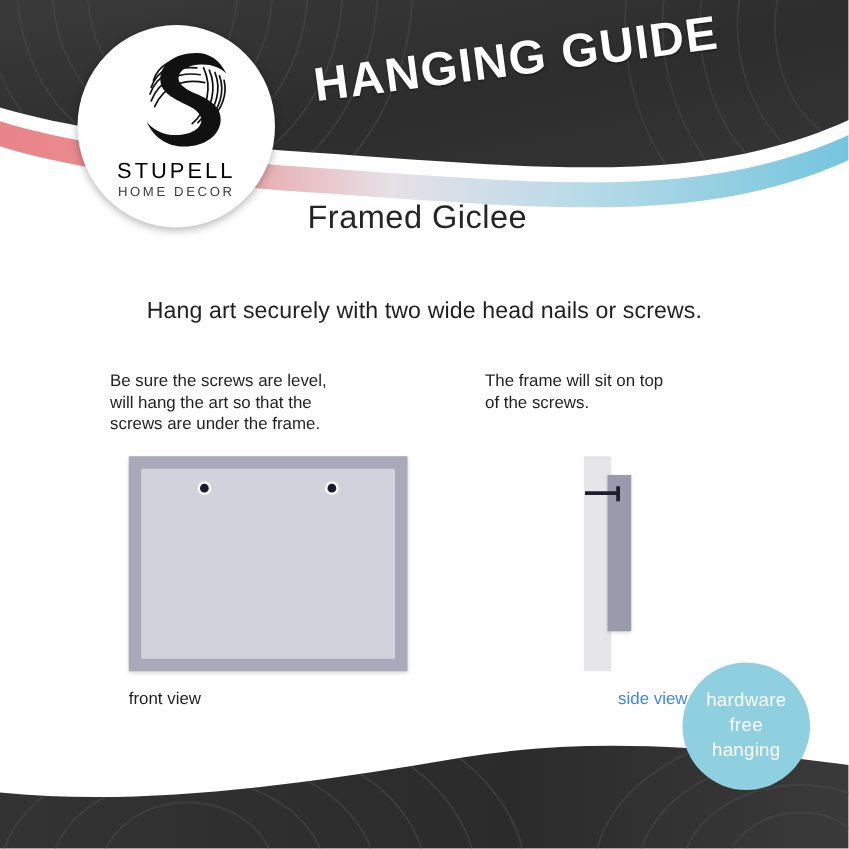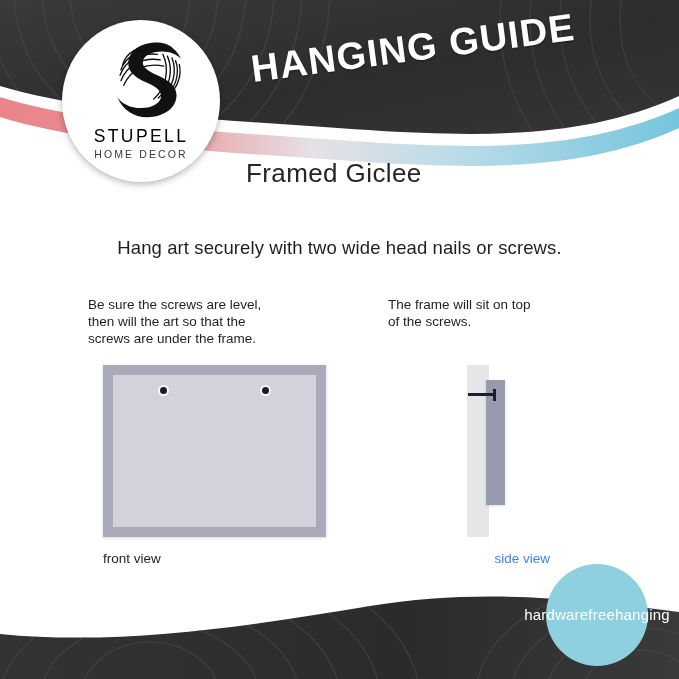--- a/index.html
+++ b/index.html
@@ -230,28 +230,28 @@
     text-align: right;
     font-size: 13.5px;
     color: #3b82f6;
     z-index: 4;
   }
 
   
   #hardware-badge {
     position: absolute;
     left: 546px;
-    top: 564px;
+    top: 530px;
     width: 102px;
     height: 102px;
     border-radius: 50%;
     background: #8ecfe0;
     z-index: 8;
     display: flex;
-    flex-direction: row;
+    flex-direction: column;
     align-items: center;
     justify-content: center;
   }
   .badge-line {
     color: #ffffff;
     font-size: 15px;
     line-height: 20px;
     letter-spacing: 0.2px;
     text-align: center;
     font-weight: 400;
@@ -361,21 +361,21 @@
   </div>
 
   <div id="header-title">HANGING GUIDE</div>
 
   <div id="product-type">Framed Giclee</div>
 
   <div id="lead-instruction">Hang art securely with two wide head nails or screws.</div>
 
   <div id="col-front">
     <div class="col-caption">Be sure the screws are level,</div>
-    <div class="col-caption">then will the art so that the</div>
+    <div class="col-caption">will hang the art so that the</div>
     <div class="col-caption">screws are under the frame.</div>
   </div>
 
   <div id="col-side">
     <div class="col-caption">The frame will sit on top</div>
     <div class="col-caption">of the screws.</div>
   </div>
 
   <div id="front-art">
     <div id="front-frame-outer"></div>

